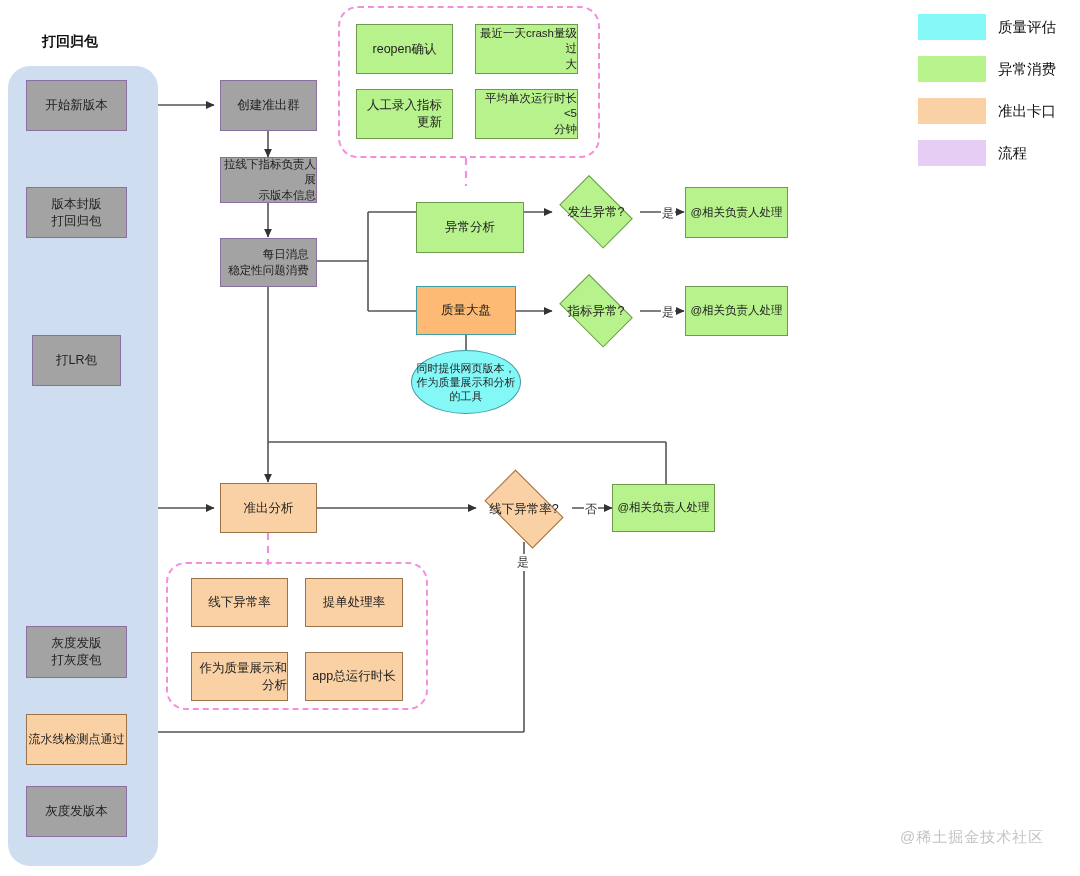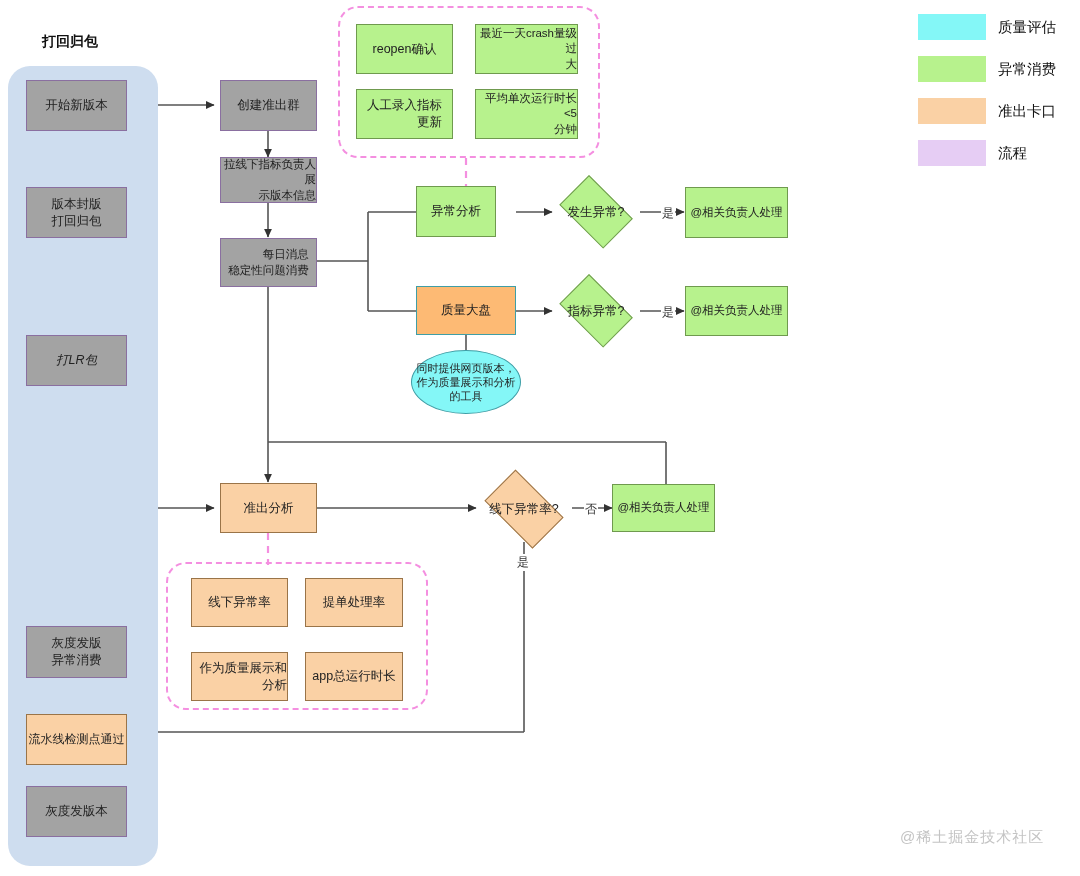--- a/index.html
+++ b/index.html
@@ -105,33 +105,33 @@
       <path d="M524,732 L129,732" marker-end="url(#ah)"></path>
     </g>
   </svg>
 
   <div class="lane" style="left:8px;top:66px;width:150px;height:800px;"></div>
   <div class="lane-title" style="left:42px;top:33px;">打回归包</div>
 
   <div class="node purple" style="left:26px;top:80px;width:101px;height:51px;">开始新版本</div>
   <div class="node purple" style="left:26px;top:187px;width:101px;height:51px;">版本封版
 打回归包</div>
-  <div class="node purple" style="left:26px;top:335px;width:101px;height:51px;font-style:italic;">打LR包</div>
+  <div class="node purple" style="left:32px;top:335px;width:89px;height:51px;">打LR包</div>
   <div class="node purple" style="left:26px;top:626px;width:101px;height:52px;">灰度发版
-异常消费</div>
+打灰度包</div>
   <div class="node orange" style="left:26px;top:714px;width:101px;height:51px;font-size:12px;">流水线检测点通过</div>
   <div class="node purple" style="left:26px;top:786px;width:101px;height:51px;">灰度发版本</div>
 
   <div class="node purple" style="left:220px;top:80px;width:97px;height:51px;">创建准出群</div>
   <div class="node purple" style="left:220px;top:157px;width:97px;height:46px;font-size:11.5px;">拉线下指标负责人展
 示版本信息</div>
   <div class="node purple" style="left:220px;top:238px;width:97px;height:49px;font-size:11.5px;">每日消息
 稳定性问题消费</div>
 
-  <div class="node green" style="left:416px;top:186px;width:80px;height:51px;">异常分析</div>
+  <div class="node green" style="left:416px;top:202px;width:108px;height:51px;">异常分析</div>
   <div class="node cyan" style="left:416px;top:286px;width:100px;height:49px;">质量大盘</div>
 
   <div class="ellipse" style="left:411px;top:350px;width:110px;height:64px;">同时提供网页版本，
 作为质量展示和分析
 的工具</div>
 
   <div class="node orange" style="left:220px;top:483px;width:97px;height:50px;">准出分析</div>
 
   <div class="diamond" style="left:552px;top:182px;width:88px;height:60px;">
     <span>发生异常?</span>

